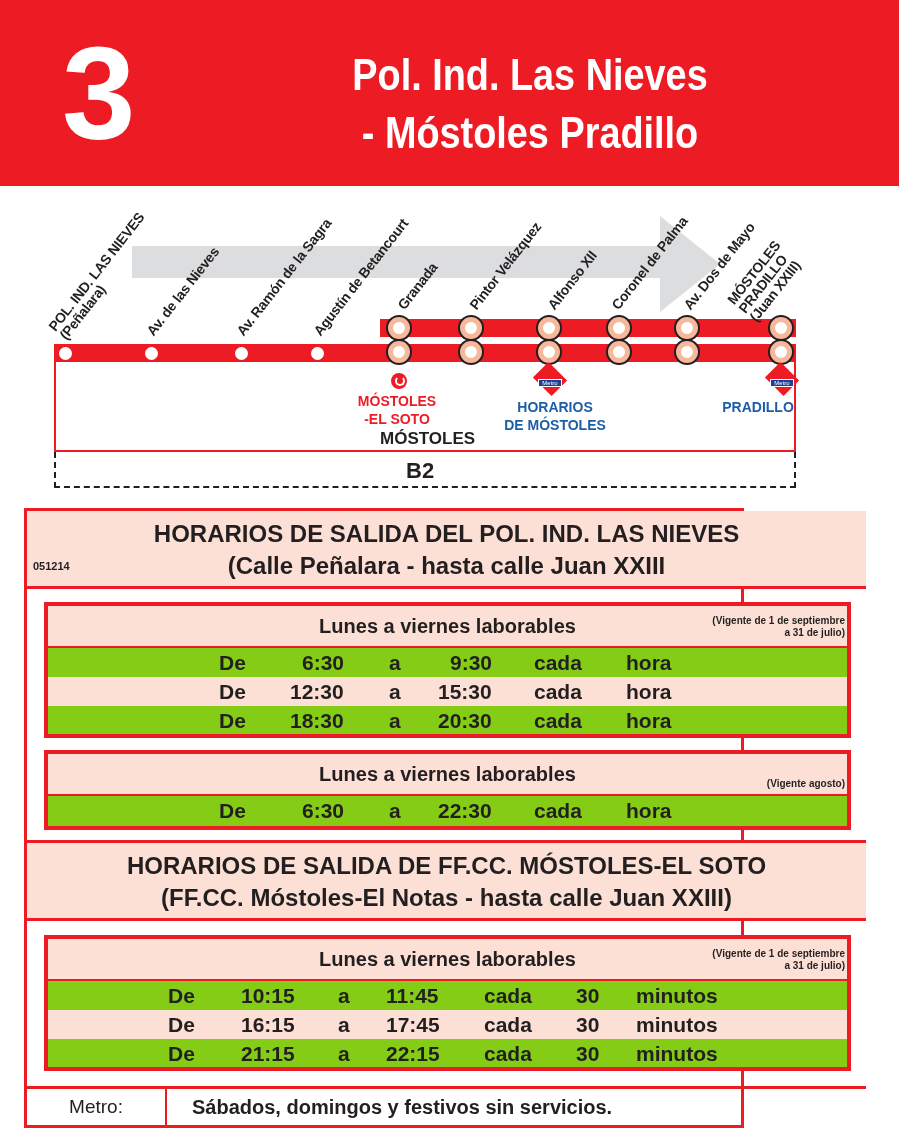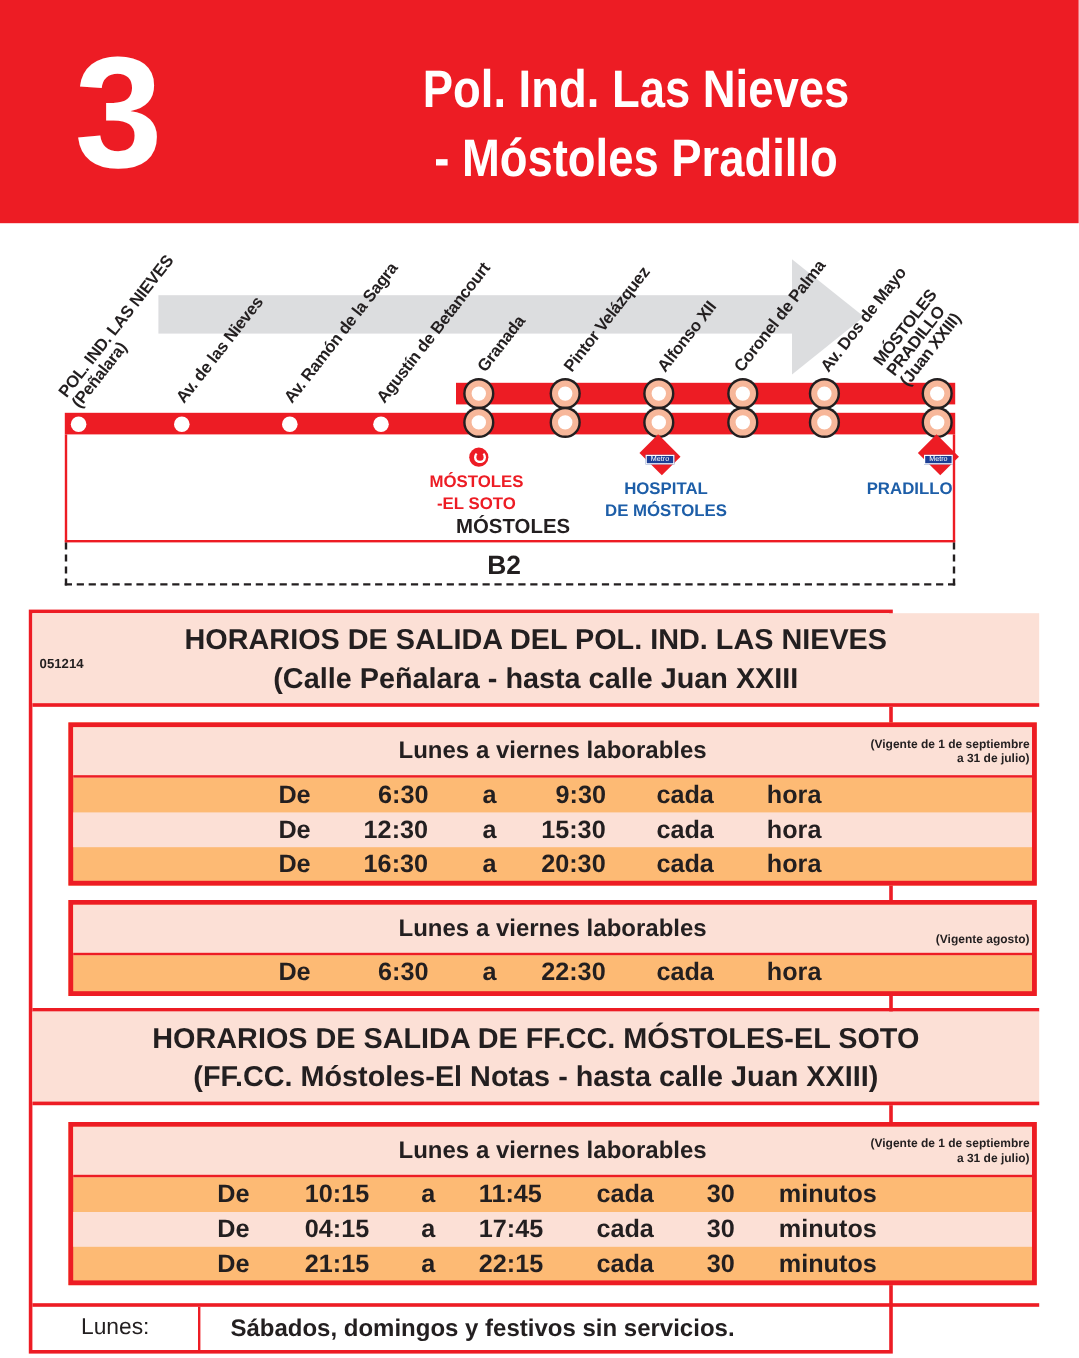--- a/index.html
+++ b/index.html
@@ -26,22 +26,22 @@
   .renfe-icon { position: absolute; left: 391px; top: 187px; width: 16px; height: 16px; border-radius: 50%; background: #ed1c24; }
   .renfe-icon:after { content: ""; position: absolute; left: 4px; top: 3px; width: 6px; height: 6px; border: 2px solid #fff; border-radius: 50%; border-top-color: transparent; }
   .renfe-label { position: absolute; left: 356px; top: 206px; width: 82px; text-align: center; color: #ed1c24; font-size: 14px; font-weight: bold; line-height: 18px; }
   .metro-icon { position: absolute; width: 36px; height: 22px; }
   .metro-icon .dia { position: absolute; left: 7px; top: -4px; width: 22px; height: 22px; background: #ed1c24; transform: rotate(45deg) scaleX(1.2); }
   .metro-icon .plate { position: absolute; left: 6px; top: 7px; width: 24px; height: 8px; background: #1d3f96; border: 1px solid #fff; color: #fff; font-size: 6px; text-align: center; line-height: 6px; }
   .metro-label { position: absolute; color: #1d5ea8; font-size: 14px; font-weight: bold; line-height: 18px; text-align: center; }
 
   .outer { position: absolute; left: 24px; top: 508px; width: 720px; height: 620px; border: 3px solid #ed1c24; text-decoration: underline; }
   .sec-header { position: absolute; background: #fce0d6; border-bottom: 3px solid #ed1c24; text-align: center; font-weight: bold; font-size: 24px; line-height: 32px; }
-  .code { position: absolute; left: 6px; bottom: 16px; font-size: 11px; font-weight: bold; }
-  .block { position: absolute; left: 30px; border: 4px solid #ed1c24; background: #fdba74; }
+  .code { position: absolute; left: 6px; bottom: 4px; font-size: 11px; font-weight: bold; }
+  .block { position: absolute; left: 17px; border: 4px solid #ed1c24; background: #84cc16; }
   .block-head { position: relative; height: 42px; background: #fce0d6; border-bottom: 2px solid #ed1c24; text-align: center; font-weight: bold; font-size: 20px; line-height: 40px; }
   .validity { position: absolute; right: 2px; top: 9px; font-size: 10px; line-height: 12px; text-align: right; font-weight: bold; }
   .validity.single { top: 24px; text-align: center; }
   .row { height: 29px; font-weight: bold; font-size: 21px; line-height: 29px; position: relative; }
   .row.alt { background: #fce0d6; }
   .row span { position: absolute; top: 0; }
   .divider-h { position: absolute; left: 0; width: 839px; height: 3px; background: #ed1c24; }
   .notes { position: absolute; left: 0; bottom: 0; width: 839px; height: 36px; }
   .notes-label { position: absolute; left: 0; top: 0; width: 140px; height: 36px; border-right: 2px solid #ed1c24; text-align: center; font-size: 19px; line-height: 36px; }
   .notes-text { position: absolute; left: 165px; top: 0; font-size: 20px; font-weight: bold; line-height: 36px; }
@@ -112,21 +112,21 @@
   <div class="frame-dashed"></div>
 
   <div class="renfe-icon"></div>
   <div class="renfe-label" style="white-space:pre">MÓSTOLES
 -EL SOTO</div>
 
   <div class="metro-icon" style="left:532px; top:186px">
     <div class="dia"></div>
       <div class="plate">Metro</div>
   </div>
-  <div class="metro-label" style="left:500px; top:212px; width:110px; white-space:pre">HOSPITAL
+  <div class="metro-label" style="left:500px; top:212px; width:110px; white-space:pre">HORARIOS
 DE MÓSTOLES</div>
 
   <div class="metro-icon" style="left:764px; top:186px">
     <div class="dia"></div>
       <div class="plate">Metro</div>
   </div>
   <div class="metro-label" style="left:722px; top:212px; width:72px">PRADILLO</div>
 
   <div class="mostoles-city">MÓSTOLES</div>
   <div class="b2">B2</div>
@@ -159,21 +159,21 @@
     <div class="row alt">
       <span style="left:171px">De</span>
       <span style="left:242px">12:30</span>
       <span style="left:341px">a</span>
       <span style="left:390px">15:30</span>
       <span style="left:486px">cada</span>
       <span style="left:578px">hora</span>
     </div>
     <div class="row">
       <span style="left:171px">De</span>
-      <span style="left:242px">16:30</span>
+      <span style="left:242px">18:30</span>
       <span style="left:341px">a</span>
       <span style="left:390px">20:30</span>
       <span style="left:486px">cada</span>
       <span style="left:578px">hora</span>
     </div>
   </div>
 
   <div class="block" style="top:239px; width:807px; height:80px">
     <div class="block-head">
       <span>Lunes a viernes laborables</span>
@@ -208,36 +208,36 @@
       <span style="left:120px">De</span>
       <span style="left:193px">10:15</span>
       <span style="left:290px">a</span>
       <span style="left:338px">11:45</span>
       <span style="left:436px">cada</span>
       <span style="left:528px">30</span>
       <span style="left:588px">minutos</span>
     </div>
     <div class="row alt">
       <span style="left:120px">De</span>
-      <span style="left:193px">04:15</span>
+      <span style="left:193px">16:15</span>
       <span style="left:290px">a</span>
       <span style="left:338px">17:45</span>
       <span style="left:436px">cada</span>
       <span style="left:528px">30</span>
       <span style="left:588px">minutos</span>
     </div>
     <div class="row">
       <span style="left:120px">De</span>
       <span style="left:193px">21:15</span>
       <span style="left:290px">a</span>
       <span style="left:338px">22:15</span>
       <span style="left:436px">cada</span>
       <span style="left:528px">30</span>
       <span style="left:588px">minutos</span>
     </div>
   </div>
 
   <div class="divider-h" style="top:575px"></div>
   <div class="notes">
-    <div class="notes-label">Lunes:</div>
+    <div class="notes-label">Metro:</div>
     <div class="notes-text">Sábados, domingos y festivos sin servicios.</div>
   </div>
 </div>
 
 </body></html>

